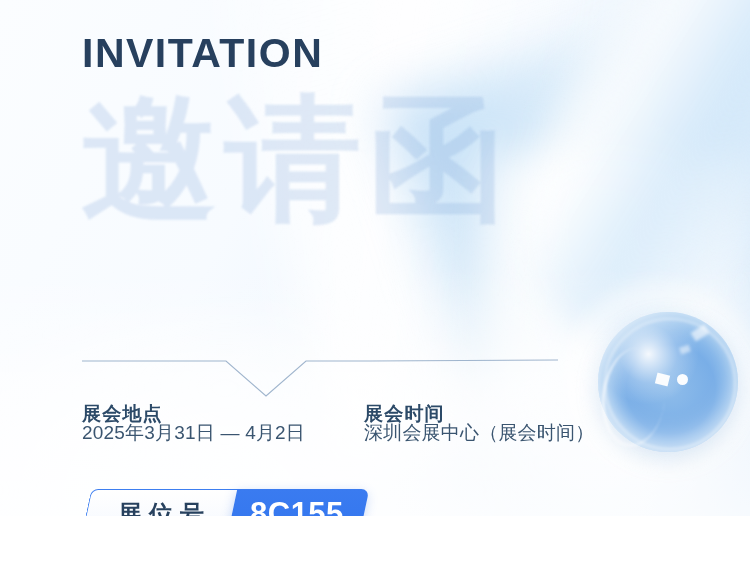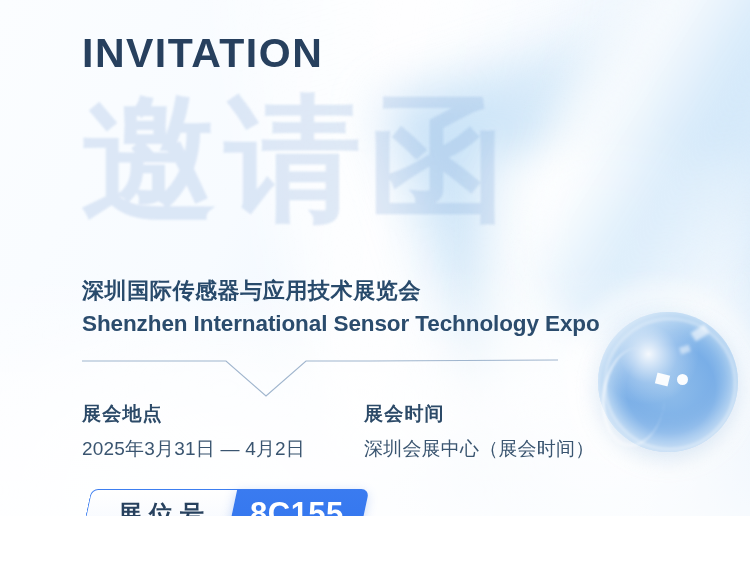--- a/index.html
+++ b/index.html
@@ -224,21 +224,20 @@
   .info-col.c1 { left: 0; }
   .info-col.c2 { left: 282px; }
   .info-label {
     font-size: 19px;
     font-weight: bold;
     color: #2c4a68;
     letter-spacing: 1.2px;
     line-height: 1;
   }
   .info-value {
-    margin-top: 16px;
     font-size: 19px;
     font-weight: normal;
     color: #3a5570;
     letter-spacing: .2px;
     line-height: 1;
     white-space: nowrap;
   }
 
   
   .badge {
@@ -308,22 +307,20 @@
     <div class="sphere-spec1"></div>
     <div class="sphere-spec2"></div>
   </div>
 
   <div class="content">
 
     <div class="kicker">INVITATION</div>
 
     <div class="title-shadow">邀请函</div>
 
-    <div class="subtitle-cn">深圳国际传感器与应用技术展览会</div>
-    <div class="subtitle-en">Shenzhen International Sensor Technology Expo</div>
 
     <div class="divider">
       <svg width="500" height="52" viewBox="0 0 500 52">
         <path d="M12 11 L146 11 L156 11 L196 46 L236 11 L300 11 L488 10" fill="none" stroke="#8fa8c4" stroke-width="1.1" opacity="0.85"></path>
       </svg>
     </div>
 
     <div class="info">
       <div class="info-col c1">
         <div class="info-label">展会地点</div>

